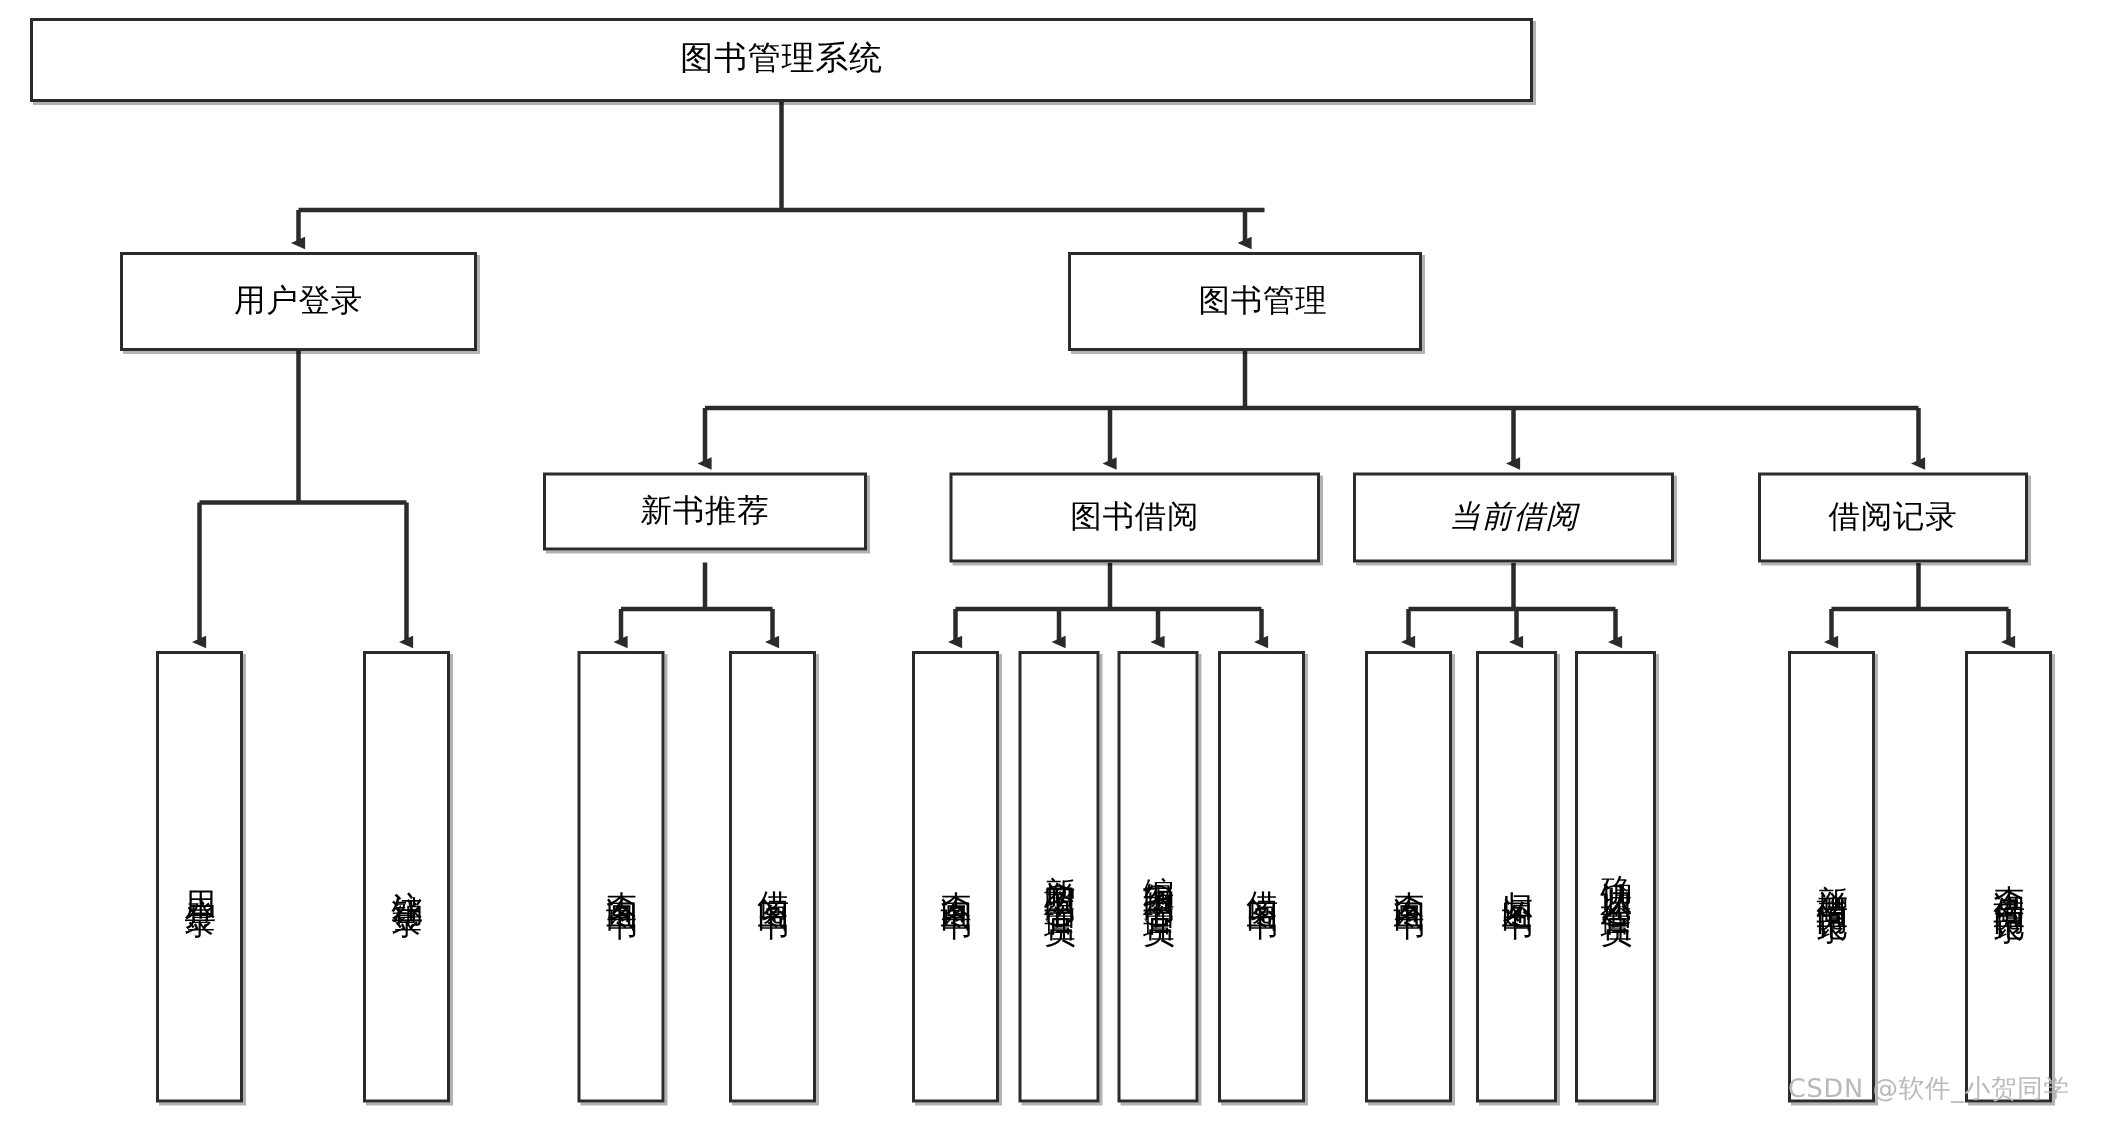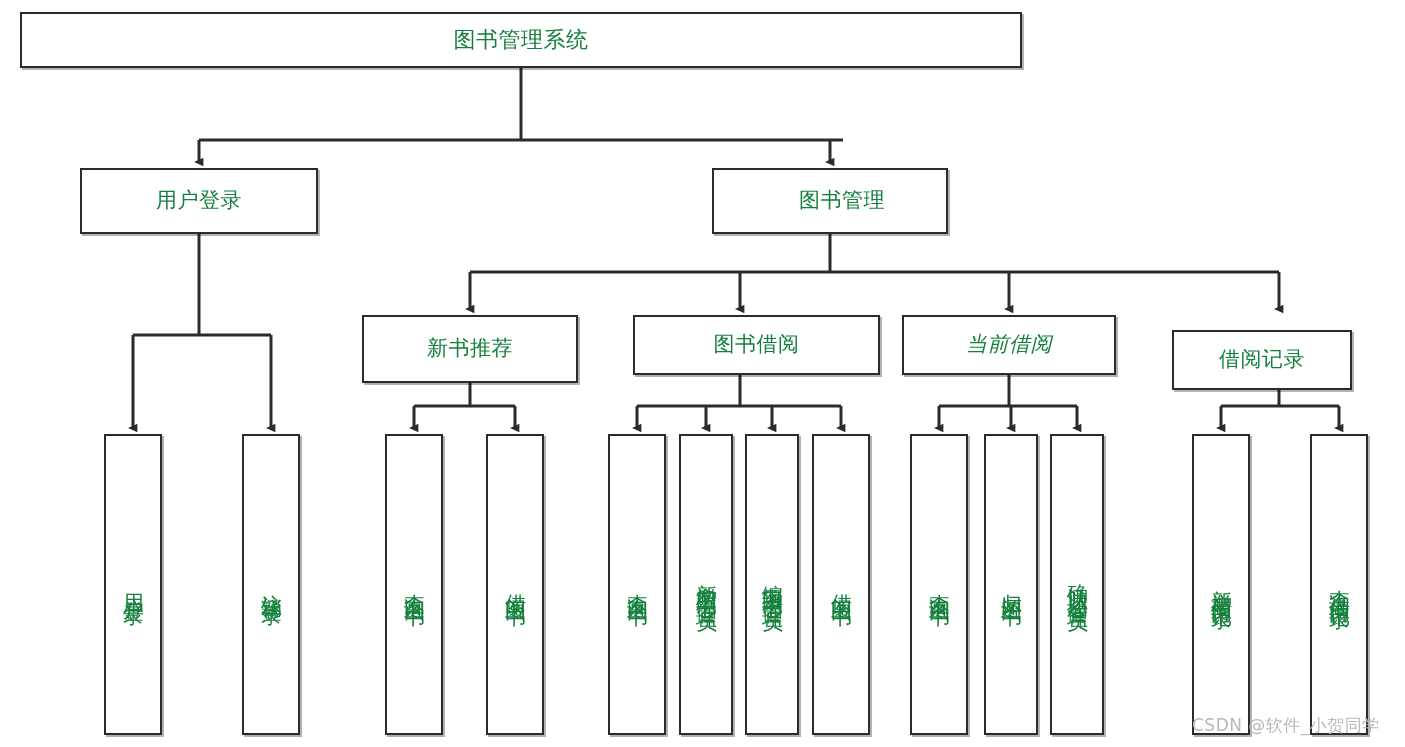--- a/index.html
+++ b/index.html
@@ -30,21 +30,21 @@
     position: absolute;
     box-sizing: border-box;
     border: 2px solid #2b2b2b;
     background: #ffffff;
     display: flex;
     align-items: center;
     justify-content: center;
     box-shadow: 2px 2px 0 rgba(0,0,0,0.30);
   }
   .node .label {
-    color: #15803d;
+    color: #000000;
     font-size: 21px;
     line-height: 1.22;
     letter-spacing: 0.5px;
     white-space: nowrap;
   }
   .node.vertical .label {
     writing-mode: vertical-rl;
     text-orientation: upright;
     letter-spacing: 4px;
     font-size: 21px;
@@ -121,30 +121,30 @@
     <span class="label">图书管理系统</span>
   </div>
 
   <div class="node" style="left: 80px; top: 168px; width: 238px; height: 66px;">
     <span class="label">用户登录</span>
   </div>
   <div class="node" style="left: 712px; top: 168px; width: 236px; height: 66px; padding-left: 24px;">
     <span class="label">图书管理</span>
   </div>
 
-  <div class="node" style="left: 362px; top: 315px; width: 216px; height: 68px;">
+  <div class="node" style="left: 362px; top: 315px; width: 216px; height: 52px;">
     <span class="label">新书推荐</span>
   </div>
   <div class="node" style="left: 633px; top: 315px; width: 247px; height: 60px;">
     <span class="label">图书借阅</span>
   </div>
   <div class="node" style="left: 902px; top: 315px; width: 214px; height: 60px; font-style: italic;">
     <span class="label">当前借阅</span>
   </div>
-  <div class="node" style="left: 1172px; top: 315px; width: 180px; height: 60px; margin-top: 15px;">
+  <div class="node" style="left: 1172px; top: 315px; width: 180px; height: 60px;">
     <span class="label">借阅记录</span>
   </div>
 
   <div class="node vertical" style="left: 104px; top: 434px; width: 58px; height: 301px;">
     <span class="label">用户登录</span>
   </div>
   <div class="node vertical" style="left: 242px; top: 434px; width: 58px; height: 301px;">
     <span class="label">注销登录</span>
   </div>
   <div class="node vertical" style="left: 385px; top: 434px; width: 58px; height: 301px;">

